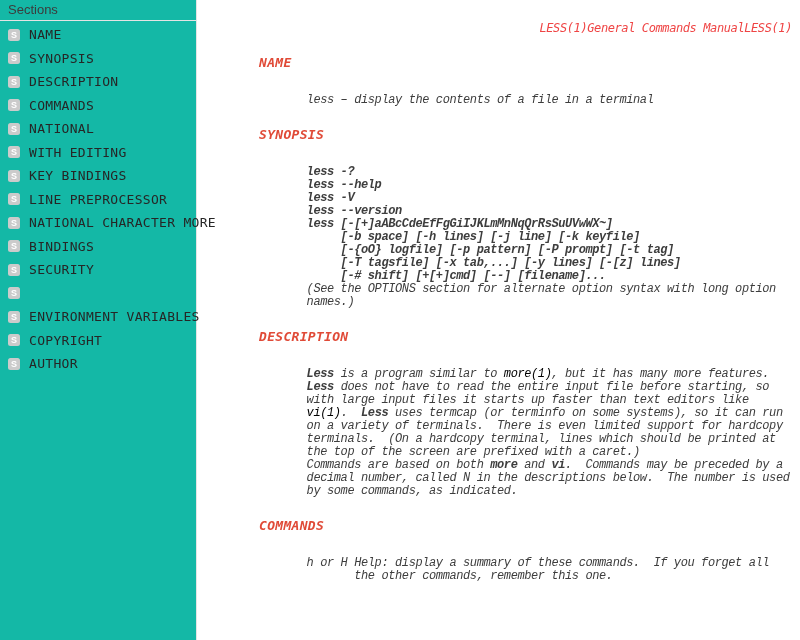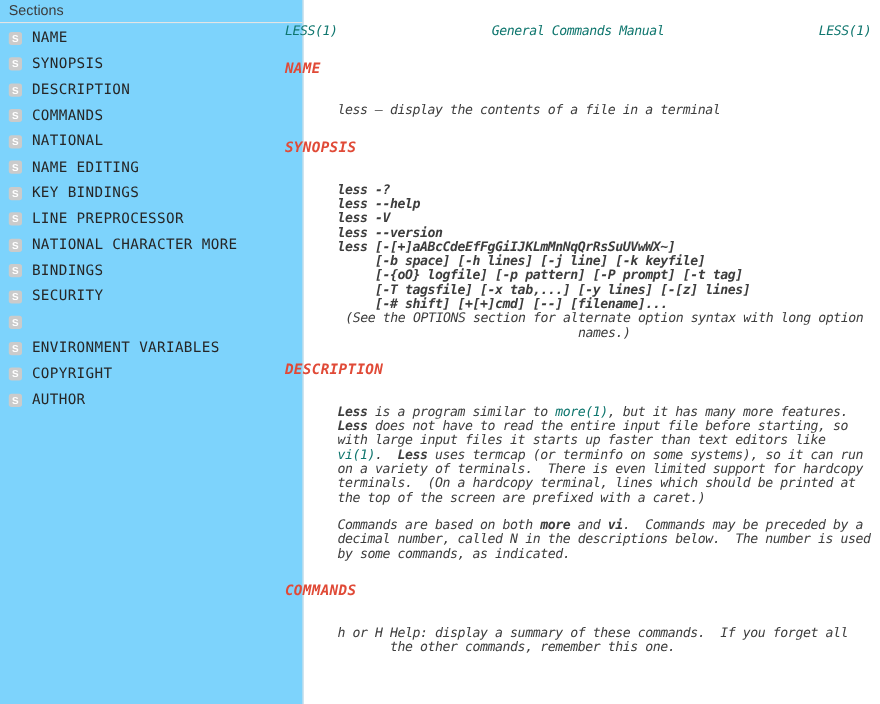--- a/index.html
+++ b/index.html
@@ -1,22 +1,22 @@
 <!DOCTYPE html>
 <html><head>
 <meta charset="utf-8">
 <style>
   * { box-sizing: border-box; margin: 0; padding: 0; }
   html, body { width: 800px; height: 640px; overflow: hidden; background: #ffffff; }
   body { position: relative; }
 
   
   .sidebar {
-    position: absolute; left: 0; top: 0; bottom: 0; width: 276px;
-    border-right: 1px solid #e4e4e4; background: #7dd3fc;
+    position: absolute; left: 0; top: 0; bottom: 0; width: 197px;
+    border-right: 1px solid #e4e4e4; background: #14b8a6;
   }
   .sb-title {
     height: 21px; line-height: 20px; padding: 0 8px;
     font-family: "Liberation Sans", sans-serif; font-size: 13px; color: #3c3c3c;
     border-bottom: 1px solid #e4e4e4;
   }
   .sb-list { padding-top: 2px; }
   .sb-item {
     display: flex; align-items: center; height: 23.5px; padding: 0 8px;
     gap: 9px; cursor: pointer;
@@ -33,32 +33,32 @@
   }
 
   
   .main {
     position: absolute; left: 233px; right: 0; top: 0; bottom: 0;
     padding: 22px 8px 0 26px; overflow: hidden;
     font-family: "DejaVu Sans Mono", monospace; font-style: italic;
     font-size: 12px; line-height: 13px; letter-spacing: -0.4px; color: #3d3d3d;
   }
   .man-header {
-    display: flex; justify-content: space-between; color: #0f766e;
+    display: flex; justify-content: flex-end; color: #ef4444;
   }
   .sec-h {
     margin: 21px 0 24px 0; font-family: "DejaVu Sans Mono", monospace;
     font-style: italic; font-weight: bold; font-size: 13px; line-height: 14px;
     letter-spacing: 0.3px; color: #e04a37;
   }
-  .para { white-space: pre; }
-  .para + .para { margin-top: 12px; }
-  .joined { margin-top: 0 !important; text-align: center; }
+  .para { white-space: pre; font-family: Liberation Mono, monospace; }
+  .para + .para { }
+  .joined { margin-top: 0 !important; }
   .b { font-weight: bold; }
-  .lk { color: #0f766e; cursor: pointer; }
+  .lk { color: #000000; cursor: pointer; }
 </style>
 </head>
 <body>
 
 <nav class="sidebar">
   <div class="sb-title">Sections</div>
   <div class="sb-list">
     <div class="sb-item">
         <span class="badge">S</span>
         <span class="sb-label">NAME</span>
@@ -74,21 +74,21 @@
     <div class="sb-item">
         <span class="badge">S</span>
         <span class="sb-label">COMMANDS</span>
       </div>
     <div class="sb-item">
         <span class="badge">S</span>
         <span class="sb-label">NATIONAL</span>
       </div>
     <div class="sb-item">
         <span class="badge">S</span>
-        <span class="sb-label">NAME EDITING</span>
+        <span class="sb-label">WITH EDITING</span>
       </div>
     <div class="sb-item">
         <span class="badge">S</span>
         <span class="sb-label">KEY BINDINGS</span>
       </div>
     <div class="sb-item">
         <span class="badge">S</span>
         <span class="sb-label">LINE PREPROCESSOR</span>
       </div>
     <div class="sb-item">

